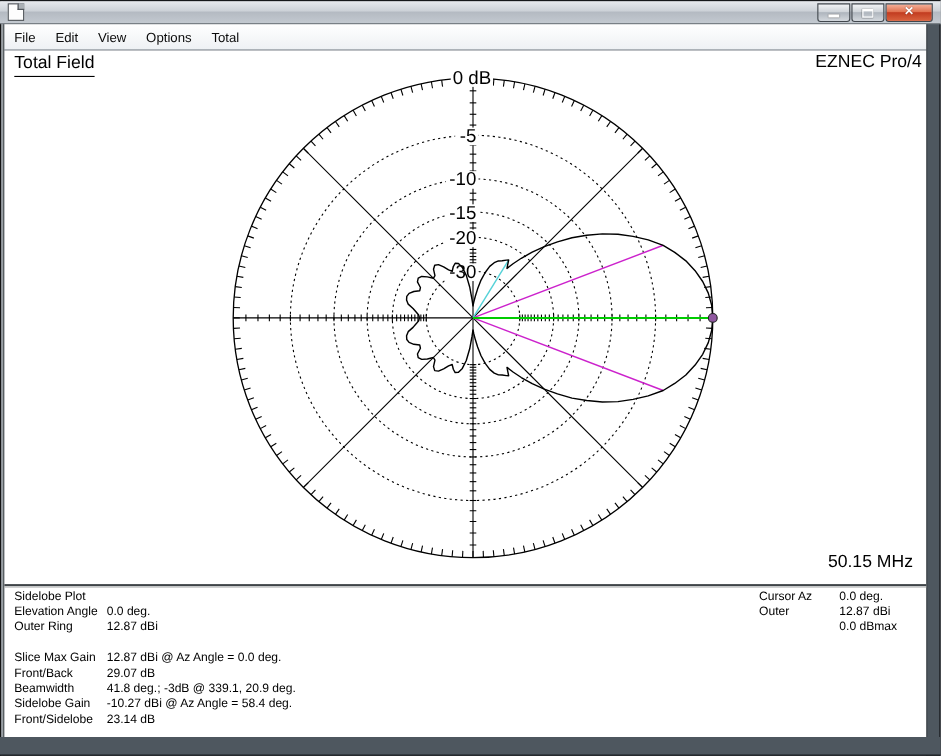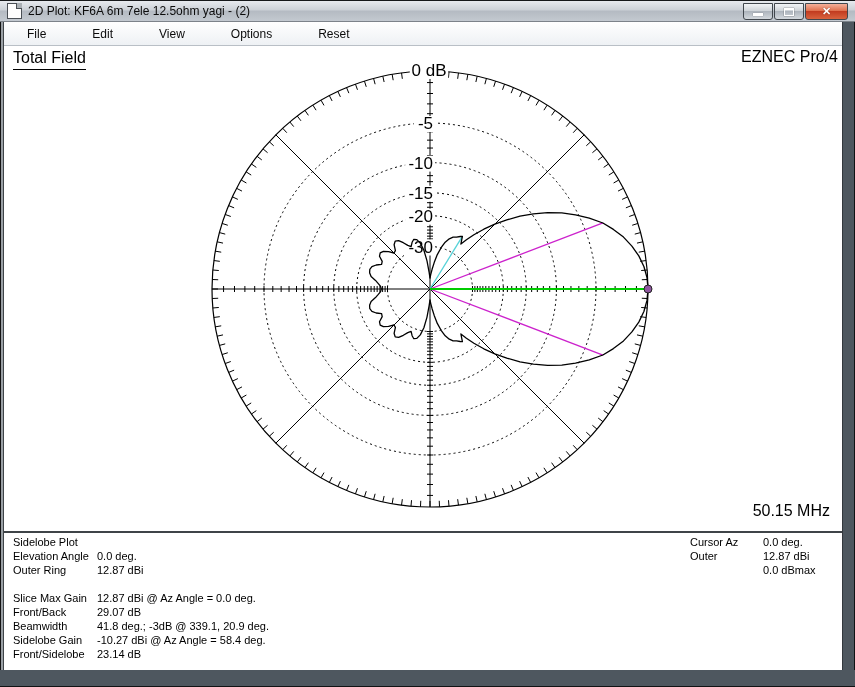--- a/index.html
+++ b/index.html
@@ -30,21 +30,21 @@
     background:linear-gradient(#f2f4f6 0%,#cfd4d9 45%,#aeb5bd 50%,#d3d8dd 100%);}
   .win-btn.min,.win-btn.max{width:30px;}
   .win-btn.close{width:43px;background:linear-gradient(#f4b09a 0%,#e0714f 45%,#c23c20 50%,#d9633e 100%);}
   .glyph-min{width:10px;height:3px;background:#fff;box-shadow:0 0 1px #333;margin-top:6px;}
   .glyph-max{width:10px;height:8px;box-sizing:border-box;border:1px solid #fff;border-top-width:2px;box-shadow:0 0 1px #333;}
   .glyph-close{color:#fff;font-size:11px;font-weight:bold;text-shadow:0 0 1px #5a1505;line-height:1;}
   
   .menubar{position:absolute;left:4px;right:13px;top:22px;height:24px;box-sizing:border-box;
     background:linear-gradient(#ffffff,#eef1f4);border-bottom:1px solid #b9bfc6;
     display:flex;align-items:center;}
-  .menu-item{font-size:12px;color:#0b0b0b;padding:4px 23px;cursor:default;}
+  .menu-item{font-size:12px;color:#0b0b0b;padding:4px 9px;cursor:default;}
   
   .content{position:absolute;left:4px;right:13px;top:46px;bottom:17px;background:#ffffff;}
   .plot-svg{position:absolute;left:0;top:0;}
   .corner-label{position:absolute;font-size:16px;color:#000;}
   .field-label{left:13px;top:49px;border-bottom:1px solid #000;padding-bottom:2px;}
   .engine-label{top:48px;right:17px;}
   .freq-label{top:502px;right:25px;font-size:16px;margin-left:28px;}
   .divider{position:absolute;left:4px;right:13px;top:531px;height:2px;background:#3f4448;border-bottom:1px solid #fff;}
   
   .info-col{position:absolute;font-size:11px;color:#000;line-height:14px;white-space:nowrap;}
@@ -57,40 +57,39 @@
 </style>
 </head>
 <body>
 
 <div class="frame-left"></div>
 <div class="frame-right"></div>
 <div class="frame-bottom"></div>
 
 <div class="titlebar">
   <div class="win-icon"></div>
-  <span class="title-text">2D Plot: KF6A 6m 7ele 12.5ohm yagi - (2)</span>
   <div class="win-controls">
     <div class="win-btn min">
       <div class="glyph-min"></div>
     </div>
     <div class="win-btn max">
       <div class="glyph-max"></div>
     </div>
     <div class="win-btn close">
       <span class="glyph-close">✕</span>
     </div>
   </div>
 </div>
 
 <div class="menubar">
   <span class="menu-item">File</span>
   <span class="menu-item">Edit</span>
   <span class="menu-item">View</span>
   <span class="menu-item">Options</span>
-  <span class="menu-item">Reset</span>
+  <span class="menu-item">Total</span>
 </div>
 
 <div class="content"></div>
 
 <svg id="plot-svg" class="plot-svg" width="855" height="687">
     <g>
       <circle cx="430" cy="289" r="218" fill="none" stroke="#000" stroke-width="1.2"></circle>
       <circle cx="430" cy="289" r="166.00120756019473" fill="none" stroke="#000" stroke-width="1" stroke-dasharray="2 3"></circle>
       <circle cx="430" cy="289" r="126.4055087680865" fill="none" stroke="#000" stroke-width="1" stroke-dasharray="2 3"></circle>
       <circle cx="430" cy="289" r="96.2544362282713" fill="none" stroke="#000" stroke-width="1" stroke-dasharray="2 3"></circle>

